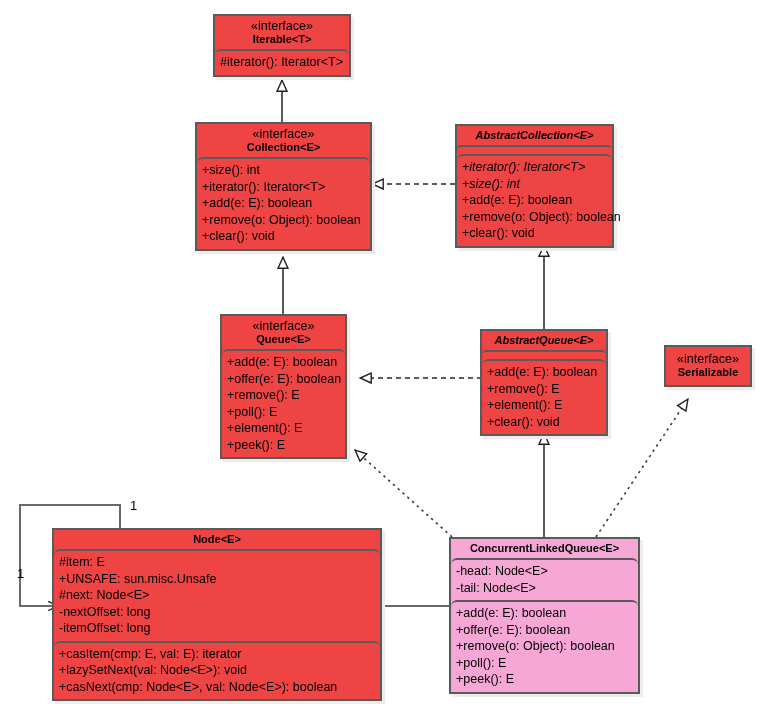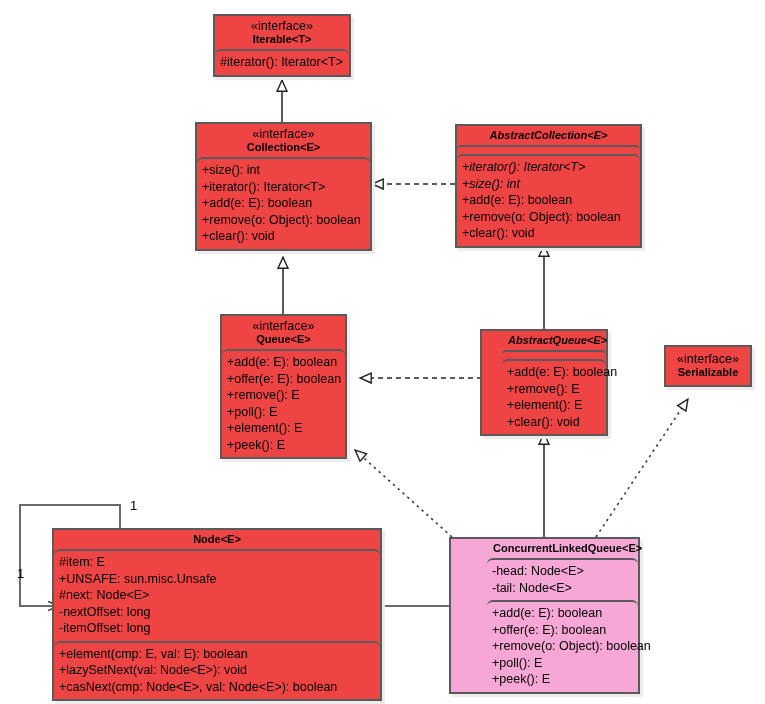--- a/index.html
+++ b/index.html
@@ -160,21 +160,21 @@
     </div>
     <div class="compartment">
       <div class="member">+size(): int</div>
       <div class="member">+iterator(): Iterator&lt;T&gt;</div>
       <div class="member">+add(e: E): boolean</div>
       <div class="member">+remove(o: Object): boolean</div>
       <div class="member">+clear(): void</div>
     </div>
   </div>
 
-  <div class="umlclass" style="left:455px; top:124px; width:187px;">
+  <div class="umlclass" style="left:455px; top:124px; width:159px;">
     <div class="hdr">
       <div class="cname abstract">AbstractCollection&lt;E&gt;</div>
     </div>
     <div class="compartment empty"></div>
     <div class="compartment">
       <div class="member abstract">+iterator(): Iterator&lt;T&gt;</div>
       <div class="member abstract">+size(): int</div>
       <div class="member">+add(e: E): boolean</div>
       <div class="member">+remove(o: Object): boolean</div>
       <div class="member">+clear(): void</div>
@@ -189,41 +189,41 @@
     <div class="compartment">
       <div class="member">+add(e: E): boolean</div>
       <div class="member">+offer(e: E): boolean</div>
       <div class="member">+remove(): E</div>
       <div class="member">+poll(): E</div>
       <div class="member">+element(): E</div>
       <div class="member">+peek(): E</div>
     </div>
   </div>
 
-  <div class="umlclass" style="left:480px; top:329px; width:128px;padding-left:20px;">
+  <div class="umlclass" style="left:480px; top:329px; width:128px;">
     <div class="hdr">
       <div class="cname abstract">AbstractQueue&lt;E&gt;</div>
     </div>
     <div class="compartment empty"></div>
     <div class="compartment">
       <div class="member">+add(e: E): boolean</div>
       <div class="member">+remove(): E</div>
       <div class="member">+element(): E</div>
       <div class="member">+clear(): void</div>
     </div>
   </div>
 
   <div class="umlclass" style="left:664px; top:345px; width:88px;">
     <div class="hdr" style="padding:5px 6px 7px 6px;">
       <div class="stereo">«interface»</div>
       <div class="cname">Serializable</div>
     </div>
   </div>
 
-  <div class="umlclass pink" style="left:449px; top:537px; width:191px;padding-left:36px;">
+  <div class="umlclass pink" style="left:449px; top:537px; width:191px;">
     <div class="hdr">
       <div class="cname">ConcurrentLinkedQueue&lt;E&gt;</div>
     </div>
     <div class="compartment">
       <div class="member">-head: Node&lt;E&gt;</div>
       <div class="member">-tail: Node&lt;E&gt;</div>
     </div>
     <div class="compartment">
       <div class="member">+add(e: E): boolean</div>
       <div class="member">+offer(e: E): boolean</div>
@@ -238,19 +238,19 @@
       <div class="cname">Node&lt;E&gt;</div>
     </div>
     <div class="compartment">
       <div class="member">#item: E</div>
       <div class="member">+UNSAFE: sun.misc.Unsafe</div>
       <div class="member">#next: Node&lt;E&gt;</div>
       <div class="member">-nextOffset: long</div>
       <div class="member">-itemOffset: long</div>
     </div>
     <div class="compartment">
-      <div class="member">+element(cmp: E, val: E): boolean</div>
+      <div class="member">+casItem(cmp: E, val: E): iterator</div>
       <div class="member">+lazySetNext(val: Node&lt;E&gt;): void</div>
       <div class="member">+casNext(cmp: Node&lt;E&gt;, val: Node&lt;E&gt;): boolean</div>
     </div>
   </div>
 
 </div>
 
 </body></html>

